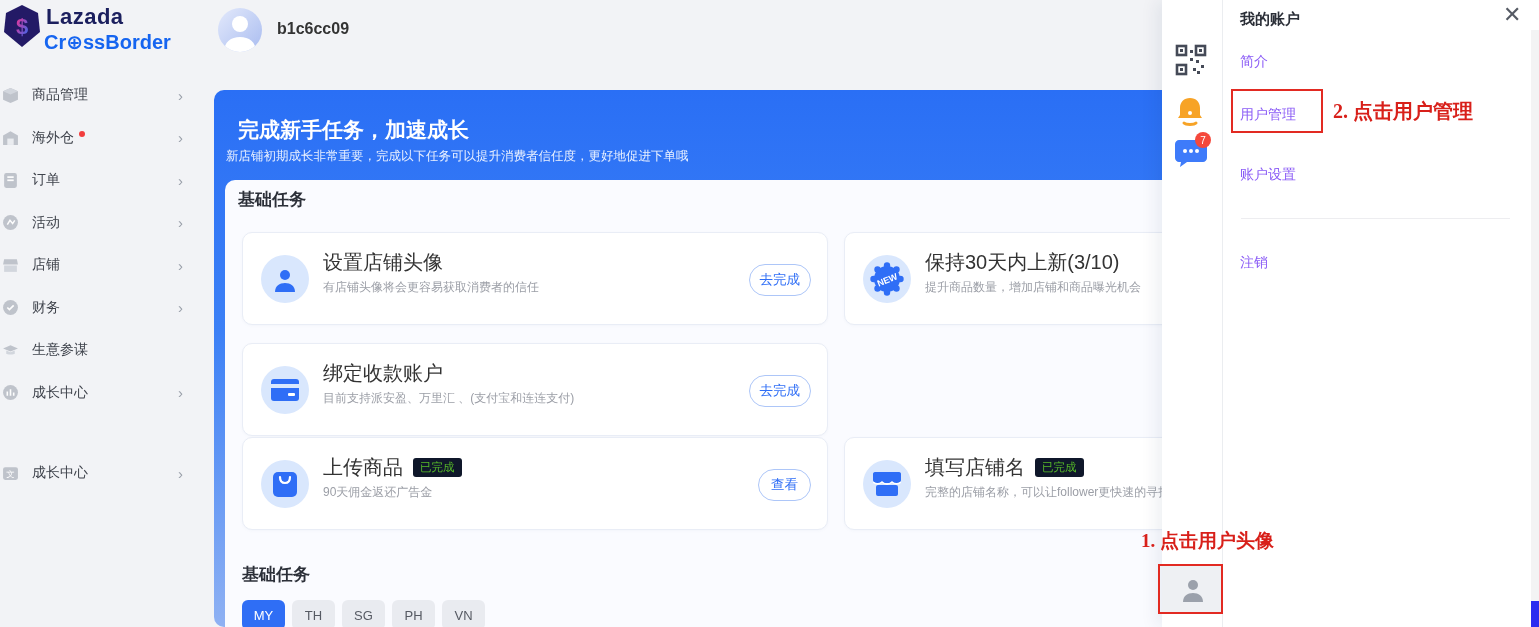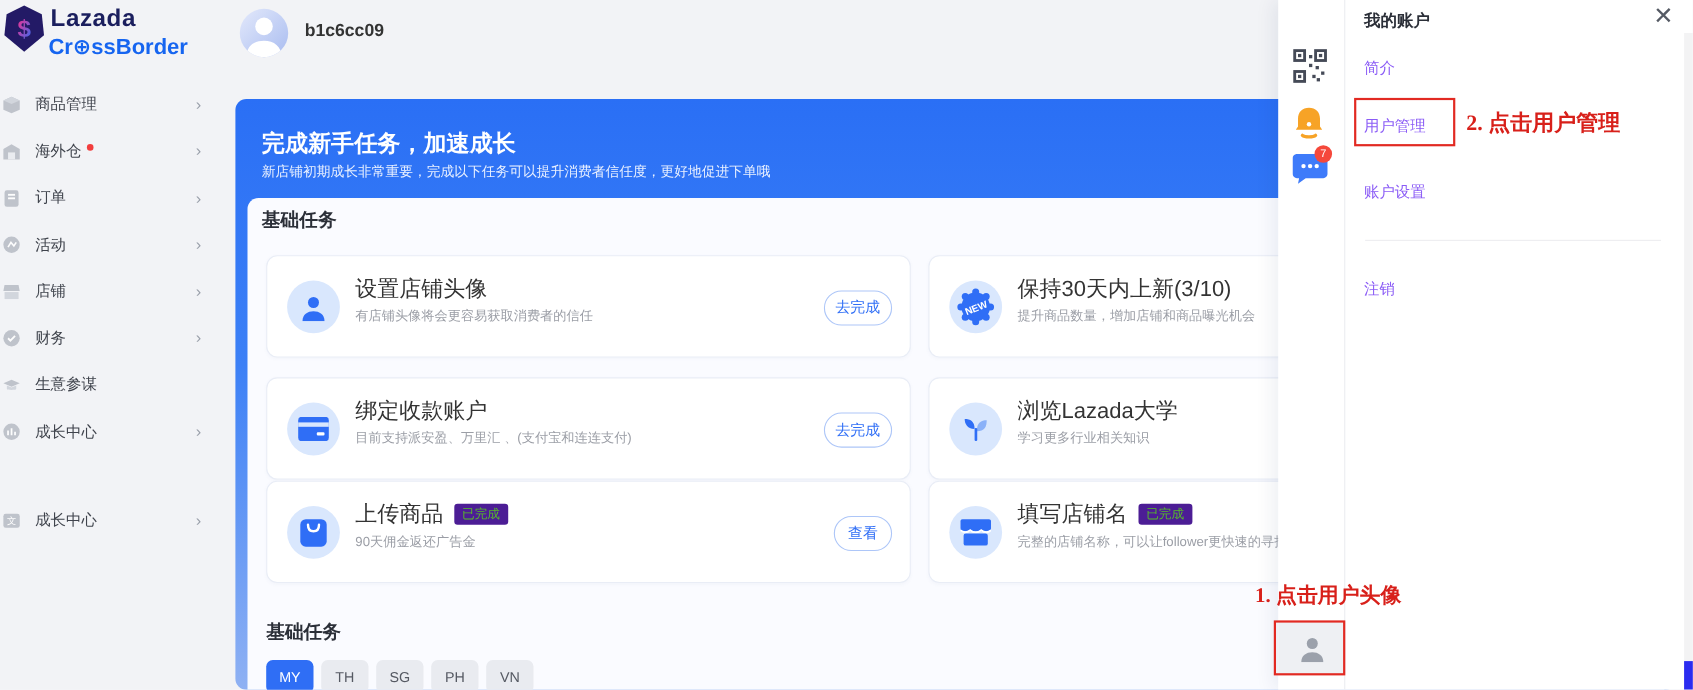--- a/index.html
+++ b/index.html
@@ -22,35 +22,35 @@
   .nav-chevron { position:absolute; right:30px; color:#9aa0aa; font-size:15px; }
   .nav-lang { position:absolute; left:0; top:452px; width:213px; }
   
   .hdr-avatar { position:absolute; left:218px; top:8px; width:44px; height:44px; border-radius:50%;
     background:linear-gradient(135deg,#e3e9fb 0%,#a9bcf0 100%); overflow:hidden; }
   .hdr-name { position:absolute; left:277px; top:20px; font-size:16px; font-weight:600; color:#333; }
   
   .banner { position:absolute; left:214px; top:90px; width:1310px; height:537px; border-radius:10px;
     background:linear-gradient(180deg,#2a6ff5 0%,#3c80f6 45%,#8fb1f3 100%); }
   .banner-title { position:absolute; left:24px; top:26px; font-size:21px; font-weight:bold; color:#fff; }
-  .banner-sub { position:absolute; left:24px; top:58px; font-size:12.5px; color:#eaf1ff; }
+  .banner-sub { position:absolute; left:12px; top:58px; font-size:12.5px; color:#eaf1ff; }
   .inner-panel { position:absolute; left:11px; top:90px; width:1288px; height:447px;
     background:#fafbff; border-radius:10px 10px 0 0; }
   .section-title { position:absolute; left:13px; top:8px; font-size:17px; font-weight:bold; color:#2b2f38; }
   .section-title2 { position:absolute; left:17px; top:383px; font-size:17px; font-weight:bold; color:#2b2f38; }
   
   .task-row { position:absolute; left:17px; display:flex; gap:16px; }
   .row1 { top:52px; } .row2 { top:163px; } .row3 { top:257px; }
   .card { position:relative; width:586px; height:93px; background:#fff; border:1px solid #e9edf6;
     border-radius:10px; box-shadow:0 1px 3px rgba(80,100,160,.04); }
   .icon-circle { position:absolute; left:18px; top:22px; width:48px; height:48px; border-radius:50%;
     background:#d9e7fd; display:flex; align-items:center; justify-content:center; overflow:hidden; }
   .card-title-row { position:absolute; left:80px; top:16px; display:flex; align-items:center; }
   .card-title { font-size:20px; color:#333; font-weight:500; }
-  .done-badge { margin-left:10px; background:#4c1d95; color:#57bb29; font-size:11.5px; padding:2px 7px; border-radius:3px; }
+  .done-badge { margin-left:10px; background:#0f172a; color:#57bb29; font-size:11.5px; padding:2px 7px; border-radius:3px; }
   .card-desc { position:absolute; left:80px; top:46px; font-size:12px; color:#9b9ea6; }
   .card-btn { position:absolute; right:16px; top:31px; height:32px; min-width:53px; padding:1px 10px;
     background:#fff; border:1px solid #adc6f8; border-radius:16px; color:#2f6ef6; font-size:13.5px;
     font-family:inherit; cursor:pointer; }
   
   .tabs { position:absolute; left:17px; top:420px; display:flex; gap:7px; }
   .tab { height:30px; min-width:43px; padding:0 11px; display:flex; align-items:center; justify-content:center;
     border-radius:6px; background:#e9ebf0; color:#565a63; font-size:13px; cursor:pointer; }
   .tab.active { background:#2f6ef5; color:#fff; }
   
@@ -237,33 +237,20 @@
               <rect x="0" y="0" width="28" height="22" rx="3" fill="#2f6ef6"></rect>
               <rect x="0" y="5" width="28" height="4" fill="#d9e7fd"></rect>
               <rect x="17" y="14" width="7" height="3" rx="1" fill="#fff"></rect>
             </svg>
         </div>
         <div class="card-title-row">
             <span class="card-title">绑定收款账户</span>
           </div>
         <div class="card-desc">目前支持派安盈、万里汇 、(支付宝和连连支付)</div>
         <button class="card-btn">去完成</button>
-      </div>
-      <div class="card">
-        <div class="icon-circle">
-          <svg width="28" height="28" viewBox="0 0 28 28">
-            <path d="M13 14C6 14 4 9 4 5c5 0 9 2 9 9z" fill="#2f6ef6"></path>
-            <path d="M15 16c0-8 4-10 9-10 0 6-2 10-9 10z" fill="#8ab1f8"></path>
-            <rect x="13" y="13" width="2.4" height="12" rx="1" fill="#2f6ef6"></rect>
-          </svg>
-        </div>
-        <div class="card-title-row">
-            <span class="card-title">浏览Lazada大学</span>
-          </div>
-        <div class="card-desc">学习更多行业相关知识</div>
       </div>
     </div>
 
     <div class="task-row row3">
       <div class="card">
         <div class="icon-circle">
           <svg width="26" height="28" viewBox="0 0 26 28">
               <rect x="1" y="2" width="24" height="25" rx="5" fill="#2f6ef6"></rect>
               <path d="M8 7c0 4 2 6 5 6s5-2 5-6" stroke="#fff" stroke-width="2.2" fill="none" stroke-linecap="round"></path>
             </svg>

